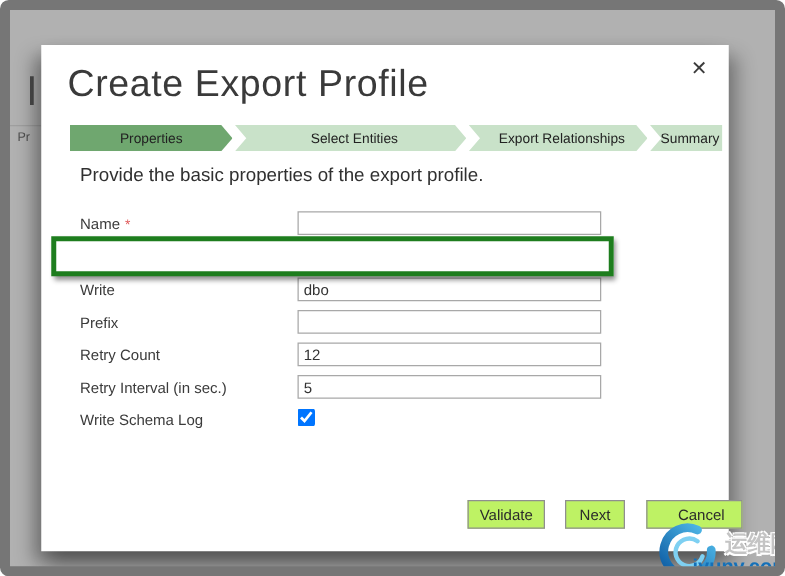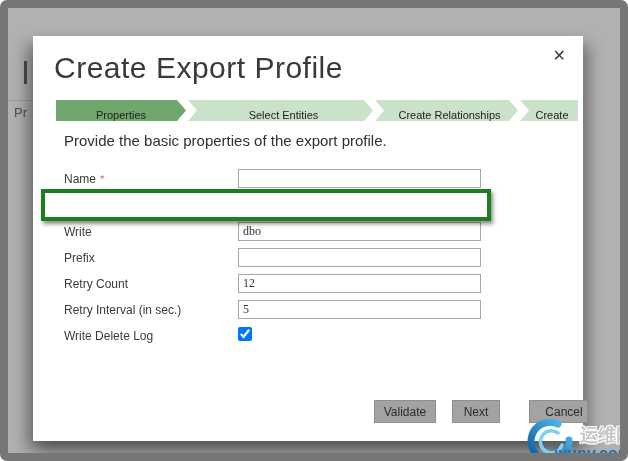--- a/index.html
+++ b/index.html
@@ -12,21 +12,21 @@
     border-radius:7px;
     overflow:hidden;
   }
 
   
   .bg-heading-stroke {
     position:absolute; left:16px; top:53px; width:3px; height:23px;
     background:#4d4d4d; z-index:1;
   }
   .bg-text-left {
-    position:absolute; left:6px; top:97px; font-size:13px; color:#4f4f4f; z-index:1;
+    position:absolute; left:6px; top:97px; font-size:10px; color:#4f4f4f; z-index:1;
   }
   .bg-right-box {
     position:absolute; left:575px; top:94px; width:45px; height:22px;
     background:#bcbcbc; border:1px solid #a3a3a3; z-index:1;
     display:flex; align-items:center; padding-left:3px;margin-left:37px;
   }
   .bg-text-right { font-size:11px; color:#464646; white-space:nowrap; }
   .bg-divider { position:absolute; left:0; top:92px; width:25px; height:1px; background:#9f9f9f; z-index:1; }
 
   
@@ -41,21 +41,21 @@
   }
   .close-btn {
     position:absolute; right:17px; top:12px;
     font-size:16px; color:#3c3c3c; cursor:pointer; line-height:1;
   }
 
   
   .stepper { position:absolute; left:0; top:64px; width:550px; height:21px; }
   .step {
     position:absolute; top:0; height:21px;
-    display:flex; align-items:flex-end; justify-content:center;
+    display:flex; align-items:center; justify-content:center;
     font-size:11px; color:#222; padding:0 6px 0 12px; white-space:nowrap;
   }
   .step-first { clip-path:polygon(0 0, calc(100% - 9px) 0, 100% 50%, calc(100% - 9px) 100%, 0 100%); padding-left:6px; }
   .step-mid   { clip-path:polygon(0 0, calc(100% - 9px) 0, 100% 50%, calc(100% - 9px) 100%, 0 100%, 9px 50%); }
   .step-last  { clip-path:polygon(0 0, 100% 0, 100% 100%, 0 100%, 9px 50%); }
   .step.active   { background:#6fa76f; }
   .step.inactive { background:#c9e2c9; }
   .s1 { left:23px;  width:130px; }
   .s2 { left:155px; width:185px; }
   .s3 { left:342px; width:143px; }
@@ -67,21 +67,21 @@
   }
 
   
   .form-row { position:absolute; left:31px; width:500px; height:20px; }
   .form-label { position:absolute; left:0; top:3px; font-size:12px; color:#3b3b3b; white-space:nowrap; }
   .req { color:#e05c5c; margin-left:4px; font-size:11px; }
   .form-input {
     position:absolute; left:174px; top:0; width:243px; height:19px;
     border:1px solid #a8a8a8; background:#fff;
     font-size:12px; color:#333; padding:0 4px;
-    font-family:Liberation Serif, serif;
+    font-family:Liberation Sans, sans-serif;
   }
   .row-name     { top:133px; }
   .row-keyvault { top:160px; }
   .row-schema   { top:186px; }
   .row-prefix   { top:212px; }
   .row-retrycount { top:238px; }
   .row-retryint { top:264px; }
   .row-deletelog { top:290px; }
 
   .info-icon {
@@ -95,27 +95,27 @@
   .highlight-box {
     position:absolute; left:8px; top:153px; width:450px; height:32px;
     border:4px solid #1e7d1e; z-index:3;
     box-shadow:2px 3px 4px rgba(0,0,0,0.45);
     pointer-events:none;
   }
 
   
   .btn {
     position:absolute; top:364px; height:23px;
-    background:#a3a3a3; border:1px solid #8f8f8f;
+    background:#bef264; border:1px solid #8f8f8f;
     font-size:12px; color:#2b2b2b; cursor:pointer;
     font-family:"Liberation Sans", sans-serif;
   }
   .btn-validate { left:341px; width:62px; }
   .btn-next     { left:419px; width:48px; }
-  .btn-cancel   { left:496px; width:59px;padding-left:11px; }
+  .btn-cancel   { left:484px; width:77px;padding-left:11px; }
 
   
   .watermark { position:absolute; left:512px; top:406px; width:116px; height:55px; z-index:5; }
   .wm-logo { position:absolute; left:2px; top:2px; }
   .wm-cn {
     position:absolute; left:60px; top:9px;
     font-size:18px; font-weight:bold; color:#c4c4c4;
     text-shadow:-1px -1px 0 #fff, 1px -1px 0 #fff, -1px 1px 0 #fff, 1px 1px 0 #fff;
     white-space:nowrap;
   }
@@ -142,24 +142,24 @@
     <div class="close-btn">✕</div>
 
     <div class="stepper">
       <div class="step step-first active s1">
         <span>Properties</span>
       </div>
       <div class="step step-mid inactive s2">
         <span>Select Entities</span>
       </div>
       <div class="step step-mid inactive s3">
-        <span>Create Relationships</span>
+        <span>Export Relationships</span>
       </div>
       <div class="step step-last inactive s4">
-        <span>Create</span>
+        <span>Summary</span>
       </div>
     </div>
 
     <div class="subtitle">Provide the basic properties of the export profile.</div>
 
     <div class="form-row row-name">
       <span class="form-label"><span>Name</span><span class="req">*</span></span>
       <input class="form-input" type="text" value="" style="">
     </div>
 
@@ -178,21 +178,21 @@
       <span class="form-label">Retry Count</span>
       <input class="form-input" type="text" value="12" style="">
     </div>
 
     <div class="form-row row-retryint">
       <span class="form-label">Retry Interval (in sec.)</span>
       <input class="form-input" type="text" value="5" style="">
     </div>
 
     <div class="form-row row-deletelog">
-      <span class="form-label">Write Delete Log</span>
+      <span class="form-label">Write Schema Log</span>
       <input class="checkbox" type="checkbox" checked="true" style="">
     </div>
 
     <div class="highlight-box"></div>
 
     <button class="btn btn-validate">Validate</button>
     <button class="btn btn-next">Next</button>
     <button class="btn btn-cancel">Cancel</button>
   </div>
 

